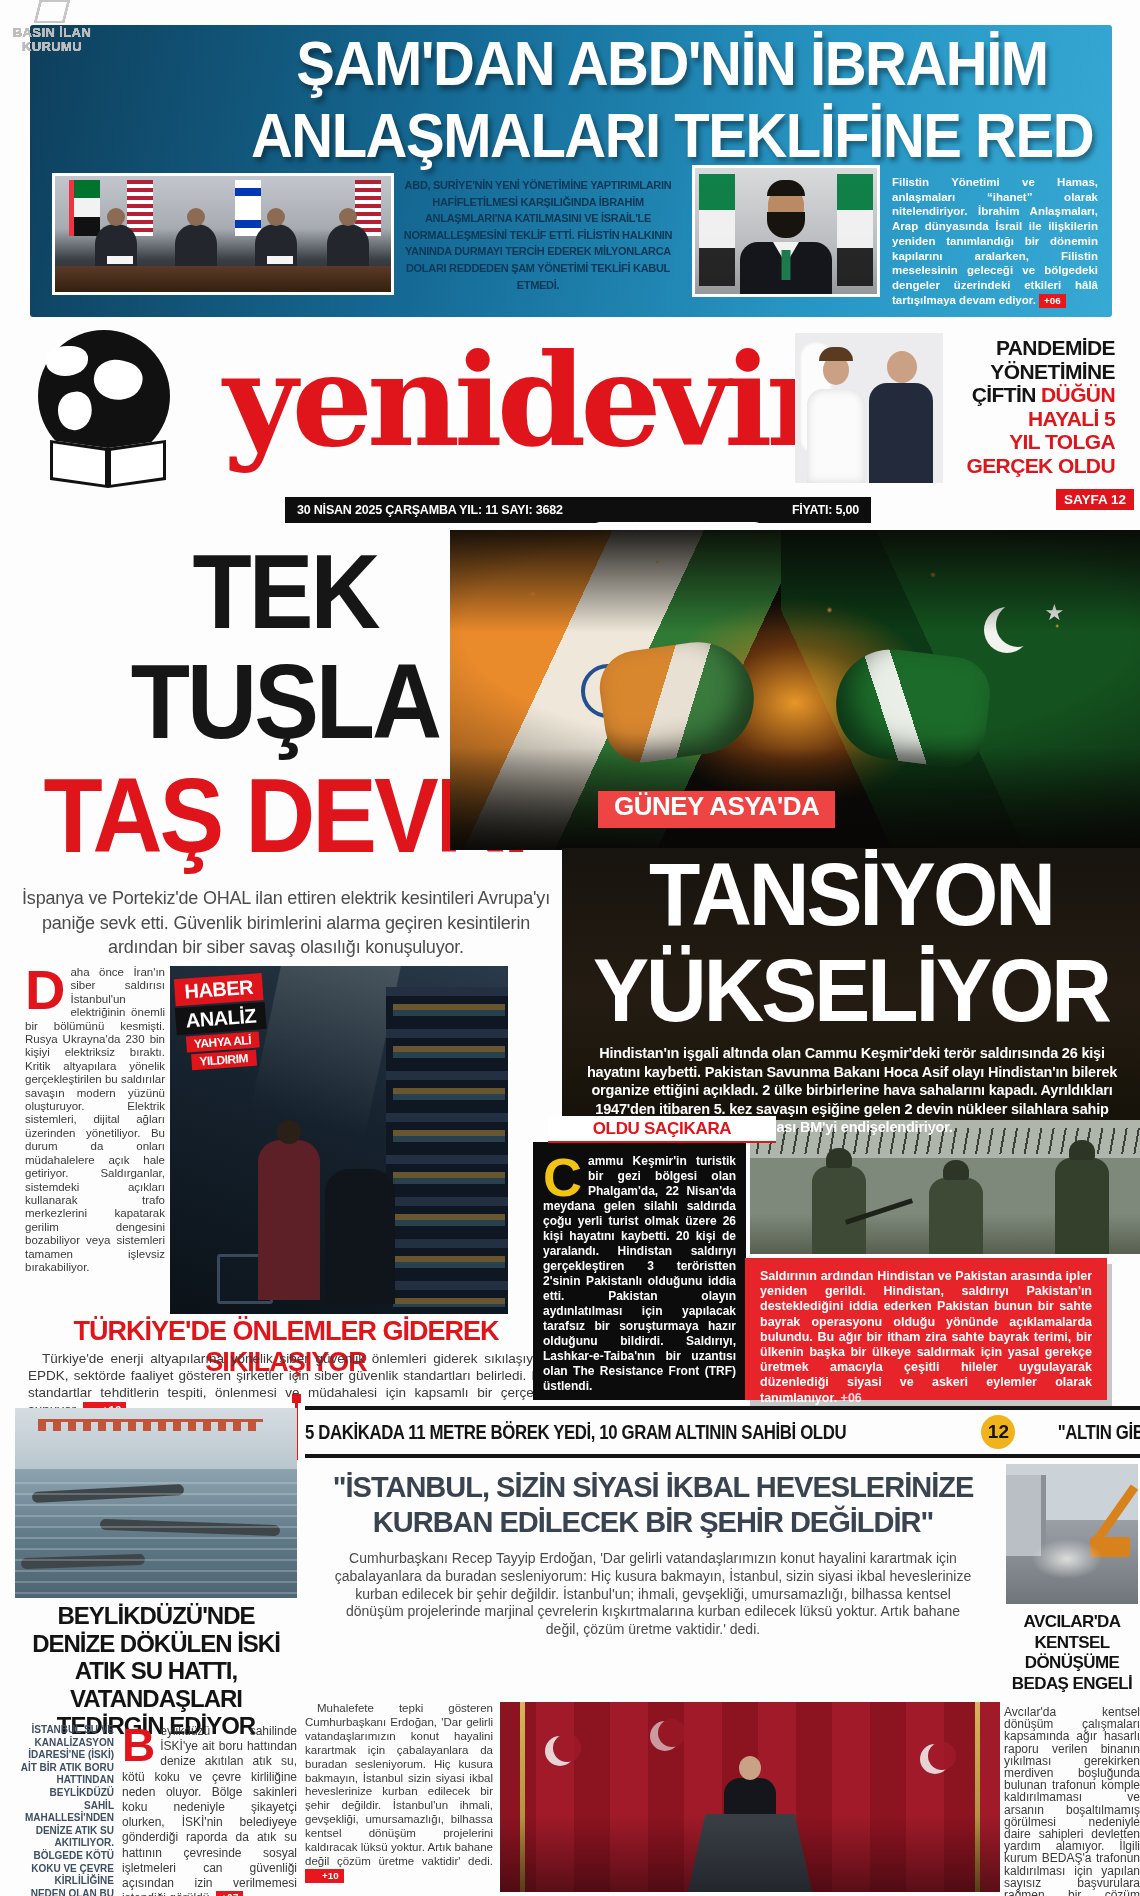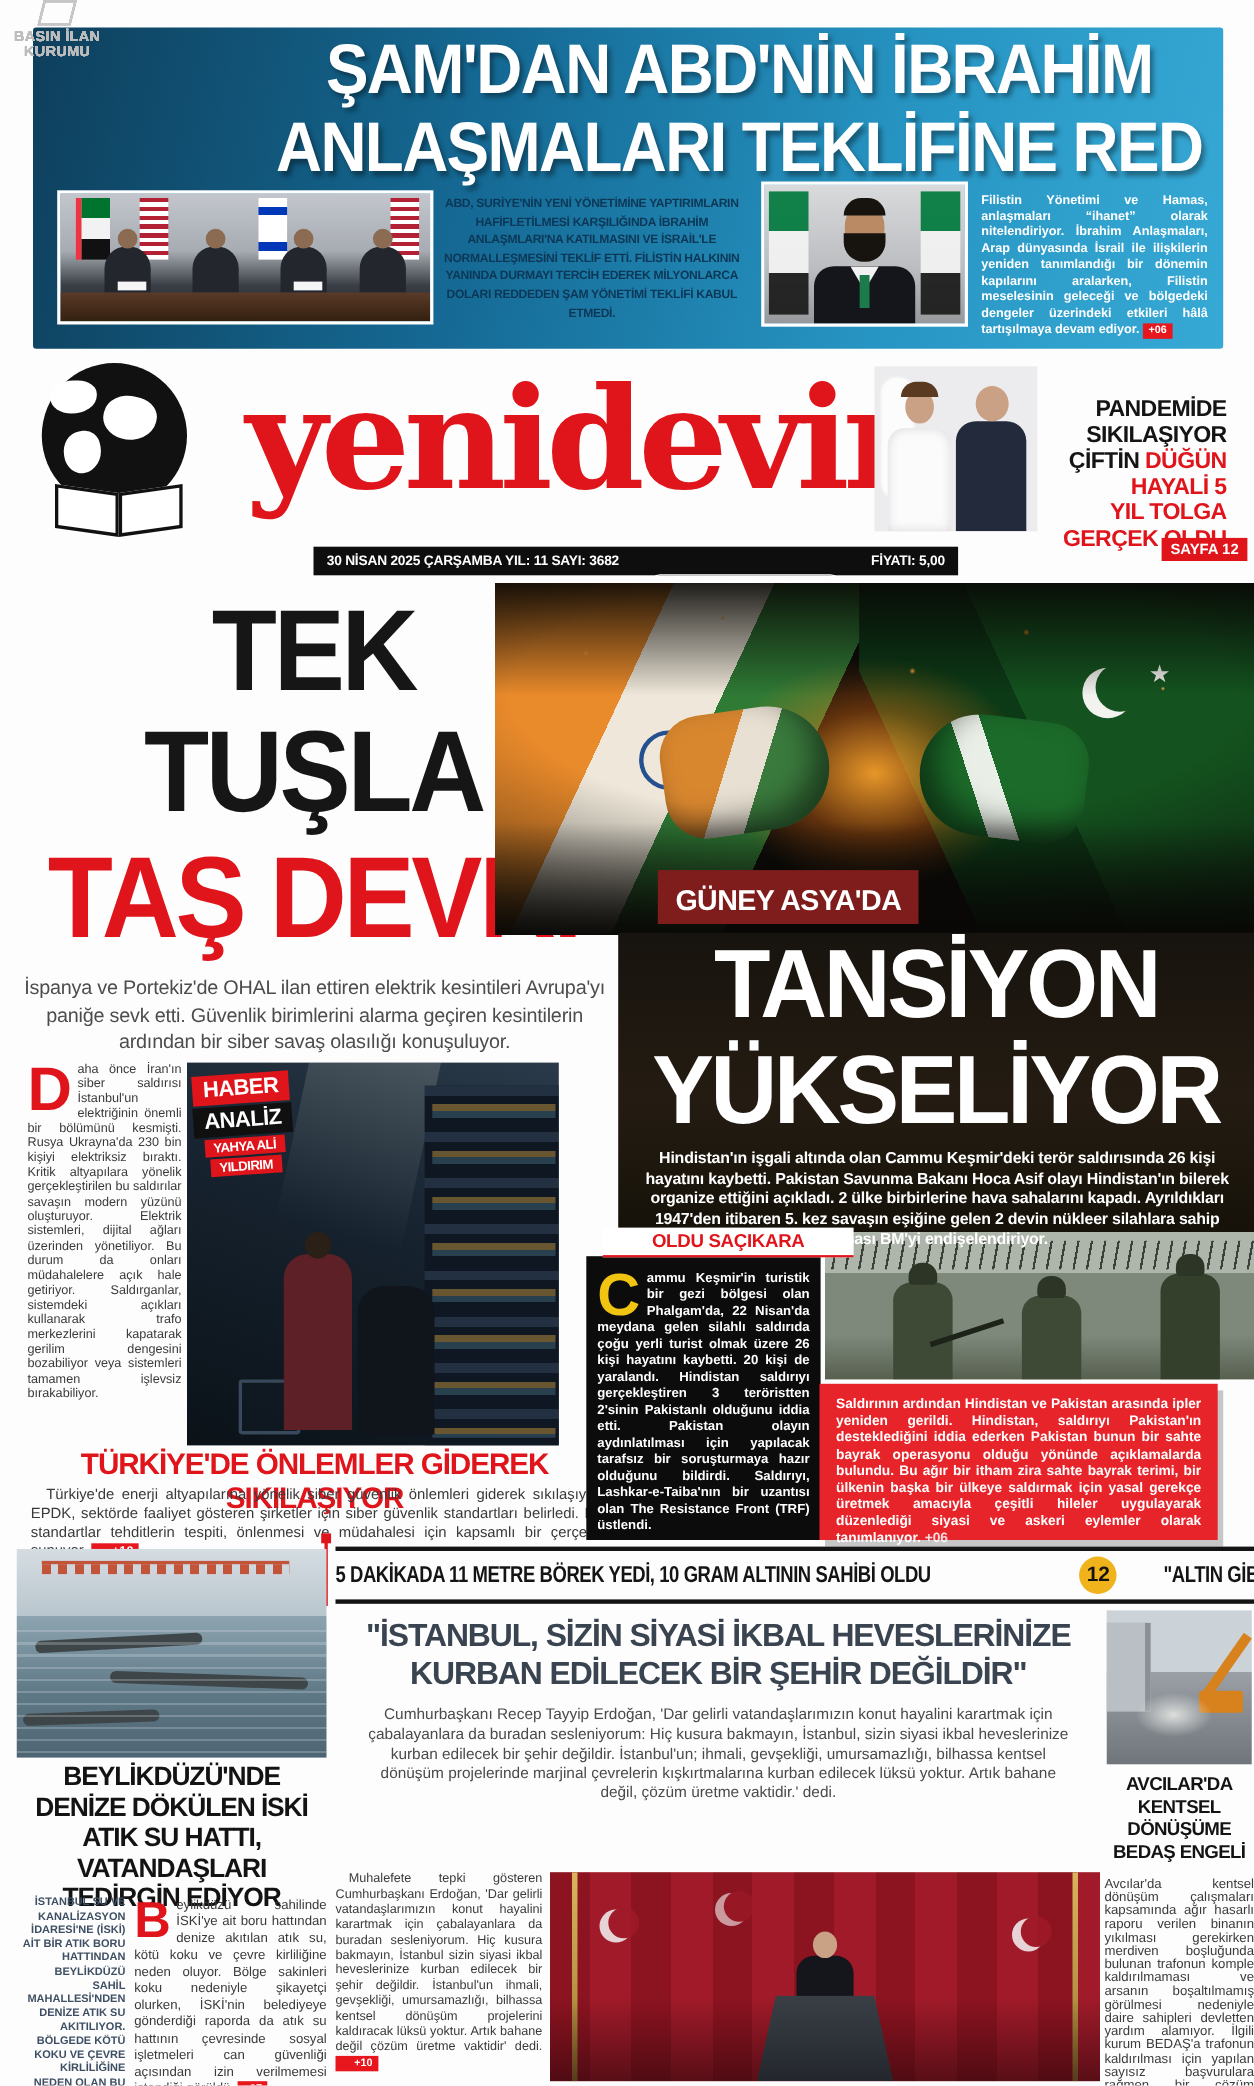--- a/index.html
+++ b/index.html
@@ -75,21 +75,21 @@
   .logo-text{left:178px;top:318px;width:650px;height:164px;color:#e0151b;
     font-family:"DejaVu Serif",serif;font-weight:bold;font-size:128px;line-height:164px;letter-spacing:-6px;text-align:right;}
   .couple-photo{left:795px;top:333px;width:148px;height:150px;background:#ececee;}
   .groom{right:10px;bottom:0;width:64px;height:100px;background:#222a3c;border-radius:18px 18px 0 0;}
   .groom-head{right:26px;top:18px;width:30px;height:32px;background:#caa184;border-radius:50%;}
   .bride{left:12px;bottom:0;width:58px;height:94px;background:#fbfbfb;border-radius:16px 16px 0 0;box-shadow:inset 0 0 10px #d8d8d8;}
   .bride-head{left:28px;top:22px;width:26px;height:30px;background:#caa184;border-radius:50%;}
   .bride-hair{left:24px;top:14px;width:34px;height:14px;background:#5a3b22;border-radius:14px 14px 0 0;}
   .veil{left:6px;top:10px;width:30px;height:110px;background:rgba(255,255,255,.85);border-radius:14px;filter:blur(1px);}
   .promo{left:945px;top:336px;width:170px;text-align:right;font-weight:bold;
-    font-size:21px;line-height:23.5px;letter-spacing:-.6px;color:#141414;margin-top:24px;}
+    font-size:21px;line-height:23.5px;letter-spacing:-.6px;color:#141414;}
   .promo .red{color:#e0151b;}
   .sayfa-badge{left:1056px;top:489px;background:#e0151b;color:#fff;font-weight:bold;font-size:13.5px;padding:3px 8px;}
   .dateline{left:285px;top:497px;width:586px;height:26px;background:#0e0e0e;color:#fff;display:flex;
     align-items:center;justify-content:space-between;padding:0 12px;box-sizing:border-box;
     font-weight:bold;font-size:12.5px;letter-spacing:-.2px;}
   .dl-pill{border:1.5px solid #fff;border-radius:12px;padding:1px 12px;margin-top:42px;}
 
   
   .big-title{left:15px;width:540px;text-align:center;font-weight:bold;letter-spacing:-3px;
     font-size:97px;line-height:100px;color:#161616;transform:scaleY(1.08);transform-origin:top;}
@@ -135,22 +135,22 @@
     background:linear-gradient(115deg,#d9872f 0 40%,#e8e0d2 40% 58%,#3a7a3d 58%);box-shadow:inset -12px -14px 26px rgba(0,0,0,.5);}
   .fist-r{right:22%;top:38%;width:152px;height:110px;border-radius:60px 40px 40px 60px;transform:rotate(7deg);
     background:linear-gradient(245deg,#1c6b2a 0 52%,#e9efe6 52% 66%,#1c6b2a 66%);box-shadow:inset 12px -14px 26px rgba(0,0,0,.5);}
   .vignette{left:0;top:0;right:0;bottom:0;
     background:radial-gradient(120% 90% at 50% 32%,transparent 40%,rgba(8,7,5,.78) 88%),
                linear-gradient(180deg,rgba(8,7,5,.9) 0%,transparent 32%,transparent 68%,rgba(8,7,5,.95) 100%);}
   .embers{left:0;top:0;right:0;bottom:0;background:
     radial-gradient(3px 3px at 12% 20%,#ff9d2e,transparent),radial-gradient(2px 2px at 30% 10%,#ffb24e,transparent),
     radial-gradient(3px 3px at 70% 14%,#ff8a1e,transparent),radial-gradient(2px 2px at 88% 30%,#ffb24e,transparent),
     radial-gradient(3px 3px at 55% 25%,#ffa43a,transparent);}
-  .guney-chip{left:598px;top:791px;background:#7f1d1d;color:#fff;font-weight:bold;font-size:26px;
-    padding:12px 16px 6px;letter-spacing:-.5px;z-index:6;}
+  .guney-chip{left:598px;top:791px;background:#ef4444;color:#fff;font-weight:bold;font-size:26px;
+    padding:0 16px 6px;letter-spacing:-.5px;z-index:6;}
   .dark-block{left:562px;top:848px;width:578px;height:272px;
     background:linear-gradient(180deg,#17130e,#241c12 55%,#161209 100%);}
   .tansiyon{left:562px;width:578px;text-align:center;color:#fff;font-weight:bold;
     font-size:84px;line-height:92px;letter-spacing:-3px;transform:scaleY(1.05);transform-origin:top;z-index:3;}
   .main-deck{left:576px;top:1044px;width:552px;text-align:center;color:#fff;font-weight:bold;
     font-size:14.5px;line-height:18.6px;letter-spacing:-.2px;z-index:3;}
   .tolga-chip{left:548px;top:1116px;width:228px;background:#fff;color:#e0151b;text-align:center;
     font-weight:bold;font-size:17px;padding:3px 0 2px;border-bottom:2.5px solid #e0151b;z-index:6;letter-spacing:-.3px;}
   .black-box{left:533px;top:1142px;width:213px;height:258px;background:#0c0c0c;color:#fff;
     padding:12px 10px;box-sizing:border-box;font-weight:bold;font-size:12px;line-height:15px;text-align:justify;}
@@ -284,21 +284,21 @@
 <div class="photo couple-photo">
   <div class="veil"></div>
   <div class="bride"></div>
   <div class="bride-head"></div>
   <div class="bride-hair"></div>
   <div class="groom"></div>
   <div class="groom-head"></div>
 </div>
 <div class="abs promo">
   <div>PANDEMİDE</div>
-  <div>SIKILAŞIYOR</div>
+  <div>YÖNETİMİNE</div>
   <div><span>ÇİFTİN </span><span class="red">DÜĞÜN</span></div>
   <div class="red">HAYALİ 5</div>
   <div class="red">YIL TOLGA</div>
   <div class="red">GERÇEK OLDU</div>
 </div>
 <div class="abs sayfa-badge">SAYFA 12</div>
 <div class="abs dateline">
   <span>30 NİSAN 2025 ÇARŞAMBA YIL: 11  SAYI: 3682</span>
   <span class="dl-pill">GÜNLÜK SİYASİ GAZETE</span>
   <span>FİYATI: 5,00</span>

